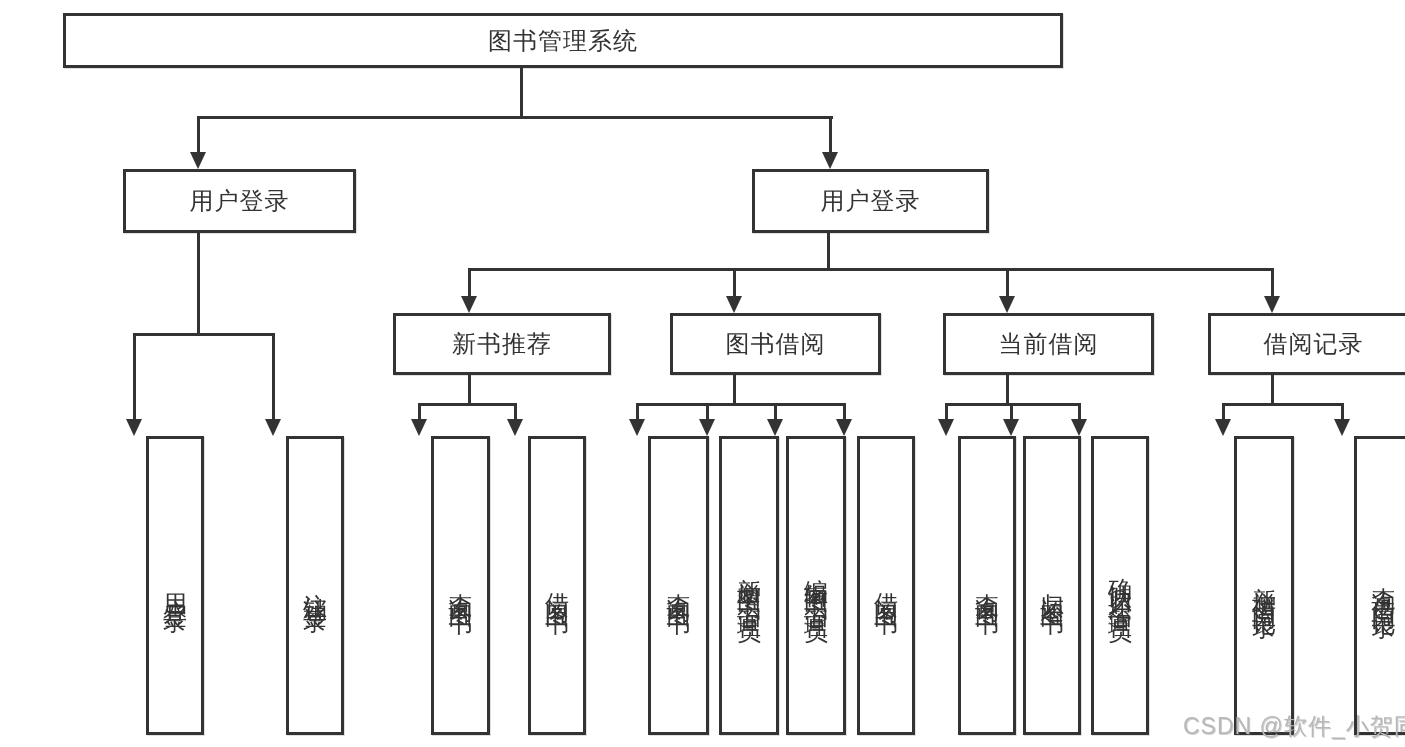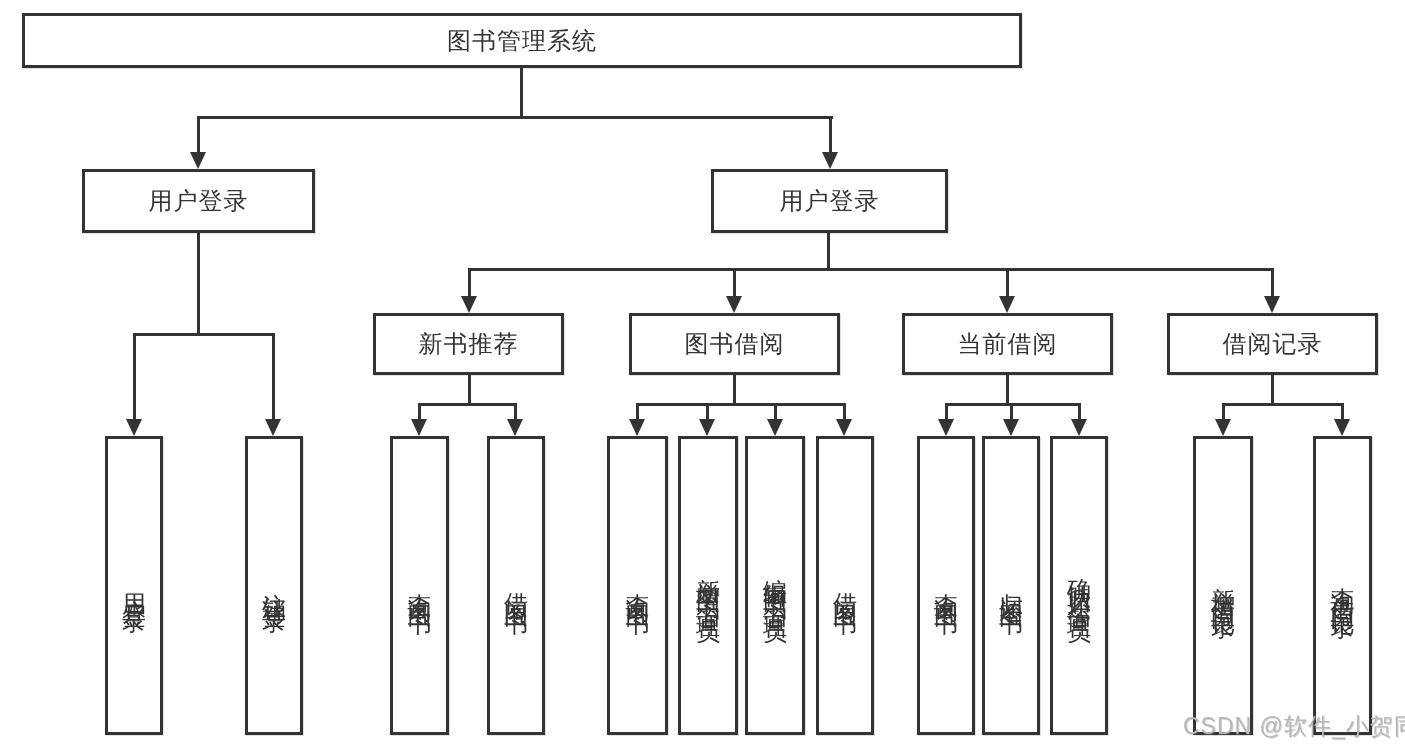--- a/index.html
+++ b/index.html
@@ -16,20 +16,21 @@
     position: absolute;
     box-sizing: border-box;
     border: 3px solid #333333;
     background: #ffffff;
     display: flex;
     align-items: center;
     justify-content: center;
     font-size: 24px;
     color: #333333;
     box-shadow: 1px 1px 0 rgba(0,0,0,0.12);
+    margin-left: 41px;
   }
   .box.h { letter-spacing: 1px; }
   .box.v {
     writing-mode: vertical-rl;
     text-orientation: mixed;
     letter-spacing: 6px;
     line-height: 1;
   }
   .vline {
     position: absolute;
@@ -88,21 +89,21 @@
   <div class="hline" style="left:468px;top:268px;width:805px"></div>
   <div class="vline" style="left:468px;top:268px;height:28px"></div>
   <div class="ahead" style="left:461px;top:296px"></div>
   <div class="vline" style="left:733px;top:268px;height:28px"></div>
   <div class="ahead" style="left:726px;top:296px"></div>
   <div class="vline" style="left:1006px;top:268px;height:28px"></div>
   <div class="ahead" style="left:999px;top:296px"></div>
   <div class="vline" style="left:1271px;top:268px;height:28px"></div>
   <div class="ahead" style="left:1264px;top:296px"></div>
 
-  <div class="box h" style="left:373px;top:313px;width:191px;height:62px">新书推荐</div>
+  <div class="box h" style="left:352px;top:313px;width:218px;height:62px">新书推荐</div>
   <div class="box h" style="left:629px;top:313px;width:211px;height:62px">图书借阅</div>
   <div class="box h" style="left:902px;top:313px;width:211px;height:62px">当前借阅</div>
   <div class="box h" style="left:1167px;top:313px;width:211px;height:62px">借阅记录</div>
 
   <div class="vline" style="left:468px;top:375px;height:31px"></div>
   <div class="hline" style="left:418px;top:403px;width:99px"></div>
   <div class="vline" style="left:418px;top:403px;height:16px"></div>
   <div class="ahead" style="left:411px;top:419px"></div>
   <div class="vline" style="left:514px;top:403px;height:16px"></div>
   <div class="ahead" style="left:507px;top:419px"></div>

